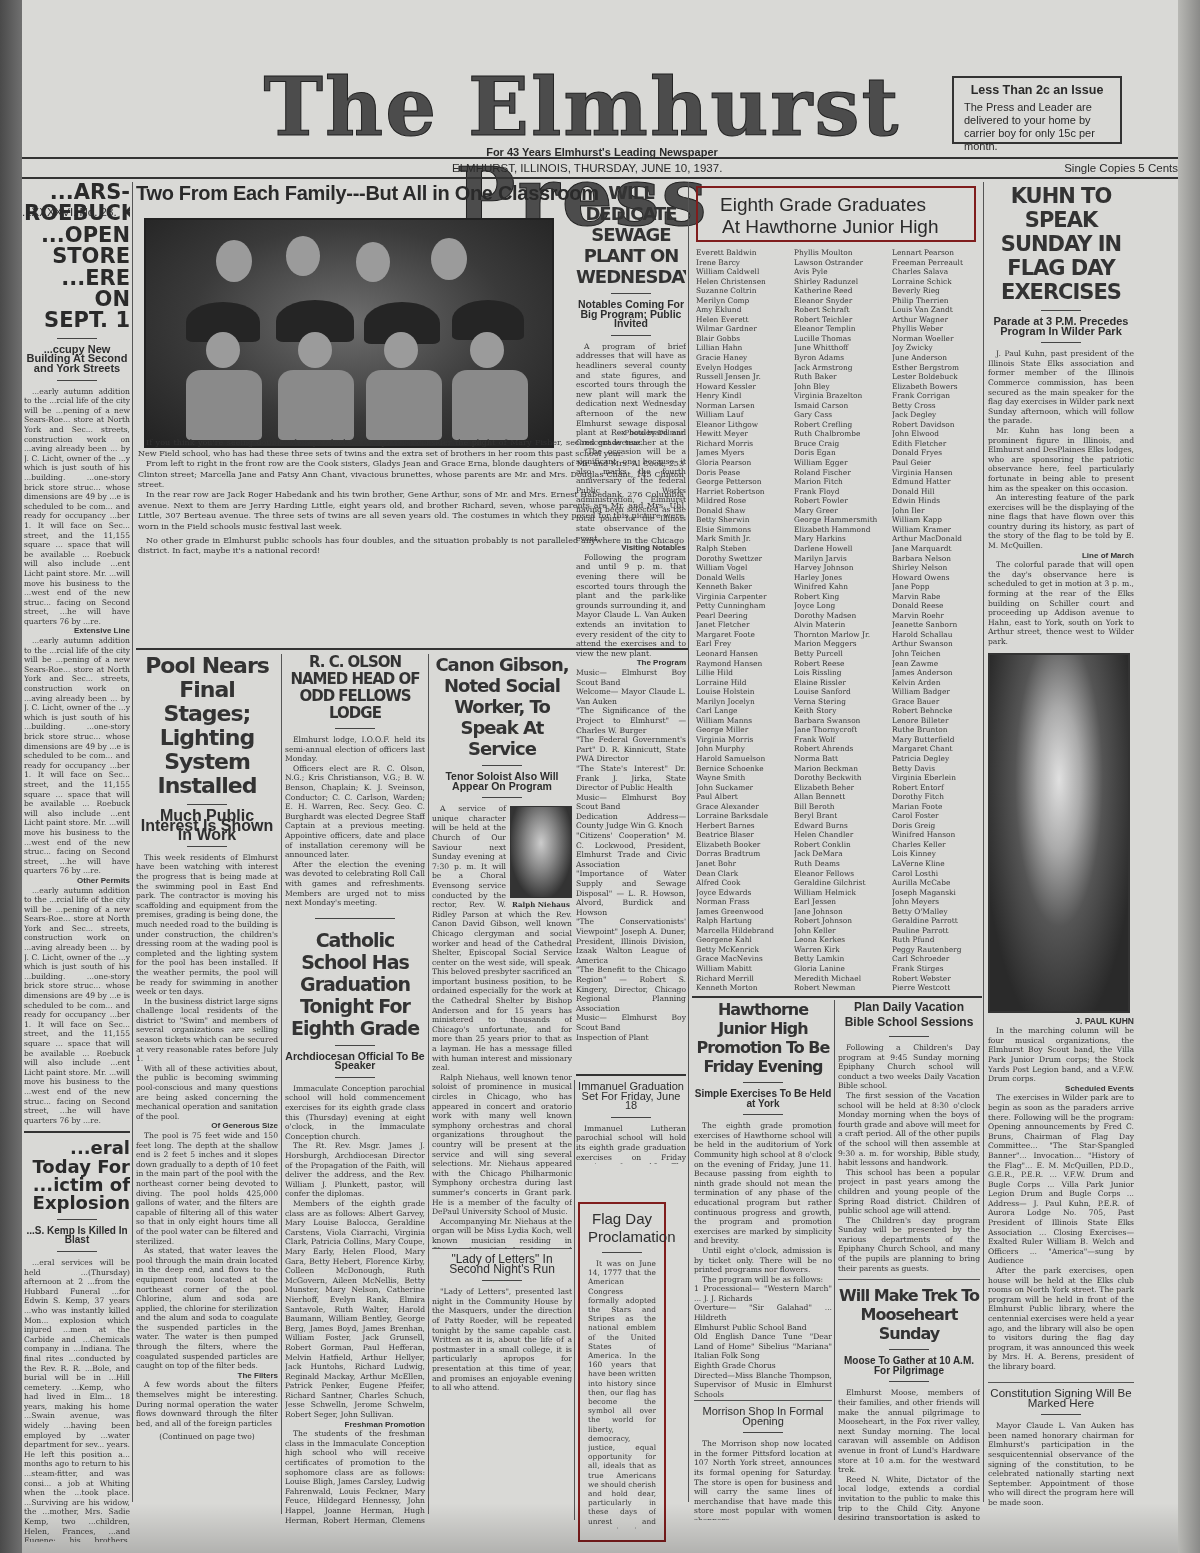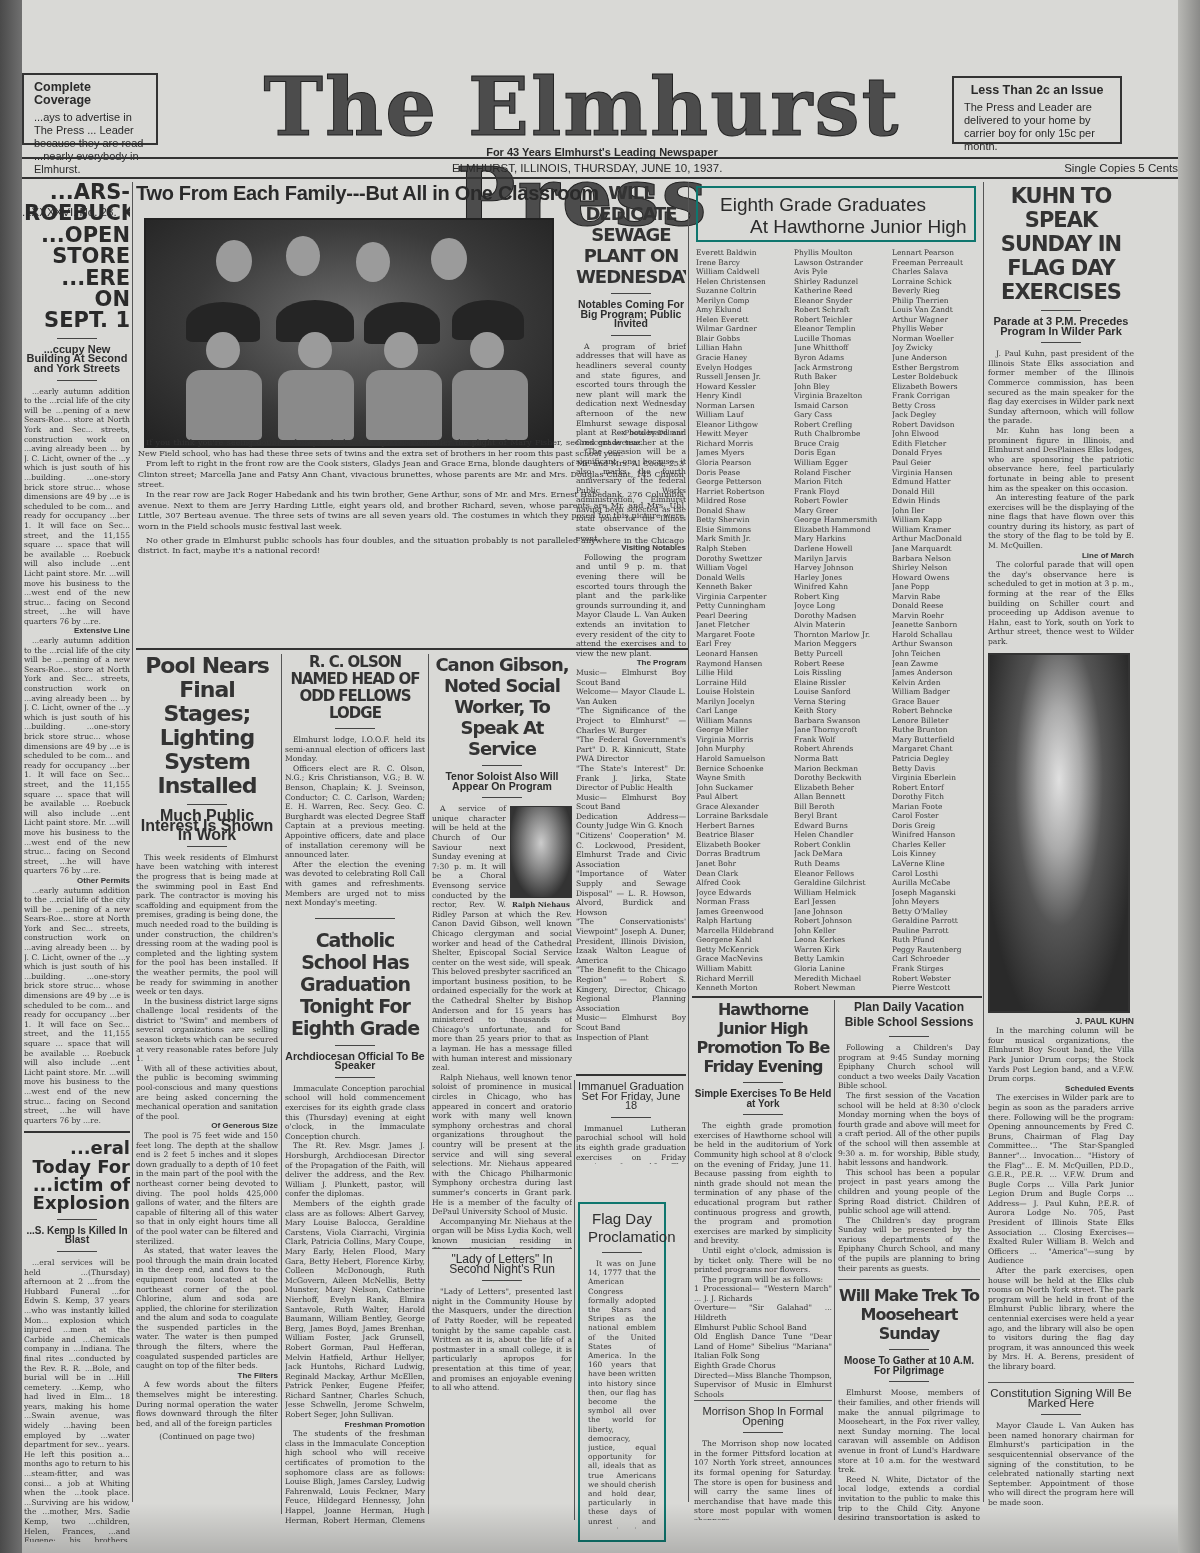--- a/index.html
+++ b/index.html
@@ -31,36 +31,32 @@
   .hl { font-family: "DejaVu Sans", sans-serif; font-weight: bold; color: #2a2a2a; text-align: center; text-transform: none; line-height: 1.02; }
   .sub { font-family: "Liberation Sans", sans-serif; font-weight: bold; text-align: center; color: #2e2e2e; }
   .dash { width: 40px; height: 1px; background: #444; margin: 6px auto; }
   .small-hd { font-family: "Liberation Sans", sans-serif; font-weight: bold; text-align: right; font-size: 8px; }
 
   .photo { position: absolute; background: radial-gradient(ellipse at 50% 45%, #6e6e6e 0%, #3a3a3a 55%, #222 100%); border: 2px solid #222; overflow: hidden; }
   .kid { position: absolute; border-radius: 50%; background: #9b9b9b; }
   .hat { position: absolute; border-radius: 50% 50% 10% 10%; background: #252525; }
   .body-shape { position:absolute; border-radius: 20% 20% 6% 6%; background:#8a8a8a; }
 
-  .box { position: absolute; border: 2px solid #0f766e; }
+  .box { position: absolute; border: 2px solid #7f1d1d; }
   .names { position: absolute; font-size: 7.4px; line-height: 9.55px; color: #333; }
   .names div { white-space: nowrap; }
   .caption-sm { font-size: 7px; text-align: right; }
 </style>
 </head>
 <body>
 
 <div class="edge-left"></div>
 
 <div class="page">
 
-  <div class="ear ear-left">
-    <div class="t">Complete Coverage</div>
-    <div>...ays to advertise in The Press ... Leader because they are read ...nearly everybody in Elmhurst.</div>
-  </div>
   <div class="flag">The Elmhurst Press</div>
   <div class="tagline">For 43 Years Elmhurst's Leading Newspaper</div>
   <div class="ear ear-right">
     <div class="t">Less Than 2c an Issue</div>
     <div>The Press and Leader are delivered to your home by carrier boy for only 15c per month.</div>
   </div>
 
   <div class="rule" style="top:157px;"></div>
   <div class="dateline">
     <span class="vol">...XXXXVI. No. 23.</span>
@@ -220,21 +216,21 @@
     <div class="dash"></div>
     <div class="col" style="position:static; height:270px; font-size:7.4px; line-height:9.2px;">
       <p>It was on June 14, 1777 that the American Congress formally adopted the Stars and Stripes as the national emblem of the United States of America. In the 160 years that have been written into history since then, our flag has become the symbol all over the world for liberty, democracy, justice, equal opportunity for all, ideals that as true Americans we should cherish and hold dear, particularly in these days of unrest and repression in so many nations of the globe.</p>
       <p>This year the Elmhurst and DesPlaines Elks have made appropriate and fitting plans for the proper observance of Flag Day here, on Sunday, and as Mayor of Elmhurst I invite the cordial co-operation of all our citizens in this patriotic parade and program.</p>
 
     </div>
   </div>
 
   <div class="box" style="left:674px; top:186px; width:280px; height:56px;">
     <div class="sans" style="font-size:19px; padding:6px 0 0 22px; line-height:22px;">Eighth Grade Graduates</div>
-    <div class="sans" style="font-size:19px; padding-left:52px; line-height:22px;">At Hawthorne Junior High</div>
+    <div class="sans" style="font-size:19px; padding-left:24px; line-height:22px;">At Hawthorne Junior High</div>
   </div>
   <div class="names" id="gcol1" style="left:674px; top:248px; width:92px; height:745px; overflow:hidden;">
       <div>Everett Baldwin</div>
       <div>Irene Barcy</div>
       <div>William Caldwell</div>
       <div>Helen Christensen</div>
       <div>Suzanne Coltrin</div>
       <div>Merilyn Comp</div>
       <div>Amy Eklund</div>
       <div>Helen Everett</div>

